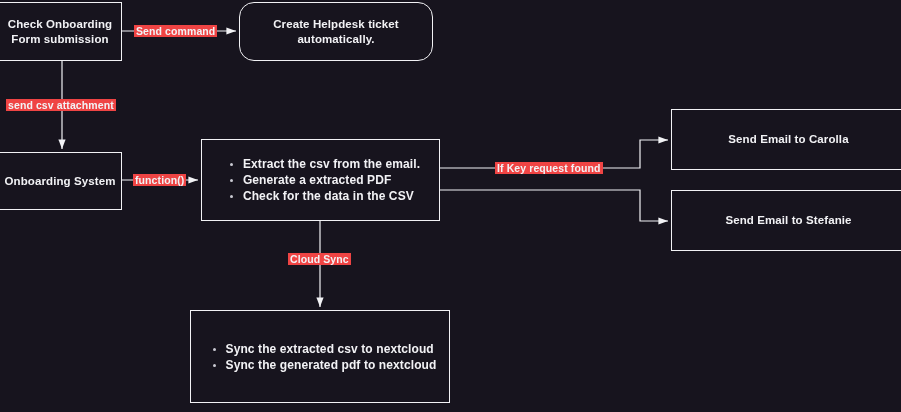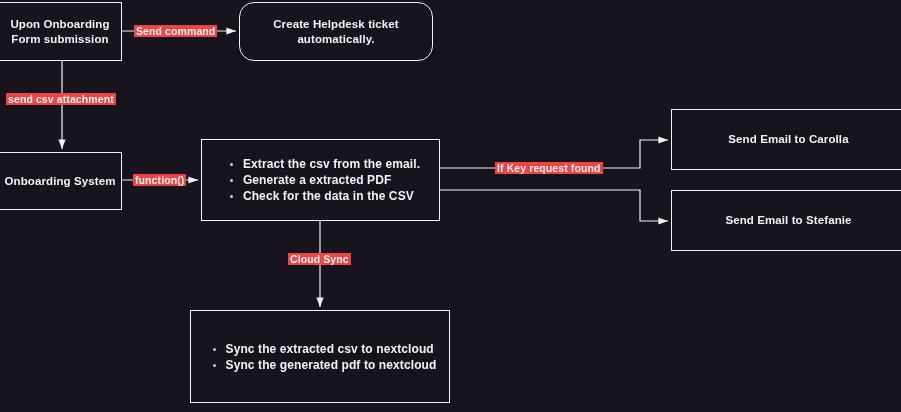--- a/index.html
+++ b/index.html
@@ -103,21 +103,21 @@
     <g>
       <path d="M440,190 L640,190 L640,221 L668,221" fill="none" stroke="#f2f2f5" stroke-width="1.2" marker-end="url(#arrow)"></path>
     </g>
 
     <g>
       <line x1="320" y1="221" x2="320" y2="307" stroke="#f2f2f5" stroke-width="1.2" marker-end="url(#arrow)"></line>
     </g>
   </svg>
 
   <div class="node" style="left:-2px; top:2px; width:124px; height:59px;">
-    <div class="node-text">Upon Onboarding
+    <div class="node-text">Check Onboarding
 Form submission</div>
   </div>
 
   <div class="node" style="left:239px; top:2px; width:194px; height:59px;border-radius:15px;">
     <div class="node-text">Create Helpdesk ticket
 automatically.</div>
   </div>
 
   <div class="node" style="left:-2px; top:152px; width:124px; height:58px;">
     <div class="node-text">Onboarding System</div>
@@ -141,21 +141,21 @@
 
   <div class="node" style="left:190px; top:310px; width:260px; height:93px;">
     <ul class="node-list">
       <li>Sync the extracted csv to nextcloud</li>
       <li>Sync the generated pdf to nextcloud</li>
     </ul>
   </div>
 
   <div class="edge-label" style="left:134px; top:25px;">Send command</div>
 
-  <div class="edge-label" style="left:6px; top:93px;">send csv attachment</div>
+  <div class="edge-label" style="left:6px; top:99px;">send csv attachment</div>
 
   <div class="edge-label" style="left:133px; top:174px;">function()</div>
 
   <div class="edge-label" style="left:495px; top:162px;">If Key request found</div>
 
 
   <div class="edge-label" style="left:288px; top:253px;">Cloud Sync</div>
 
 </div>
 

